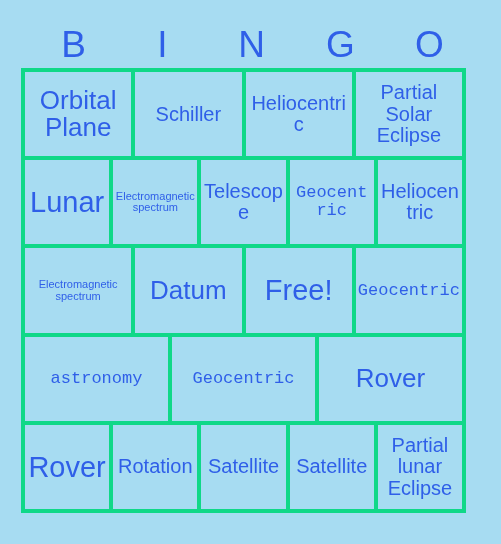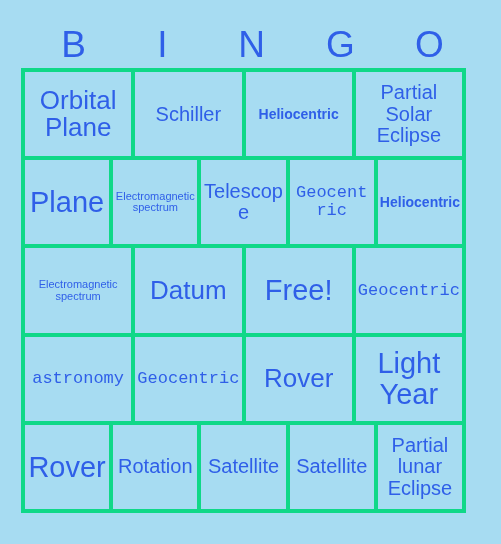--- a/index.html
+++ b/index.html
@@ -80,21 +80,21 @@
     padding: 0 2px;
     word-break: break-word;
     font-weight: 400;
   }
 
   
   .sz-xl  { font-size: 29px; }
   .sz-lg  { font-size: 26px; }
   .sz-md  { font-size: 20px; }
   .sz-sm  { font-size: 17px; font-family: Liberation Mono, monospace; }
-  .sz-xs  { font-size: 14px; font-weight: bold; }
+  .sz-xs  { font-size: 20px; }
   .sz-xxs { font-size: 11px; }
 </style>
 </head>
 <body>
 
 <div id="card">
 
   <div id="header">
       <div class="header-letter">B</div>
       <div class="header-letter">I</div>
@@ -113,21 +113,21 @@
         </div>
         <div class="bingo-cell">
           <span class="cell-text sz-xs">Heliocentric</span>
         </div>
         <div class="bingo-cell">
           <span class="cell-text sz-md">Partial Solar Eclipse</span>
         </div>
       </div>
       <div class="bingo-row">
         <div class="bingo-cell">
-          <span class="cell-text sz-xl">Plane</span>
+          <span class="cell-text sz-xl">Lunar</span>
         </div>
         <div class="bingo-cell">
           <span class="cell-text sz-xxs">Electromagnetic spectrum</span>
         </div>
         <div class="bingo-cell">
           <span class="cell-text sz-md">Telescope</span>
         </div>
         <div class="bingo-cell">
           <span class="cell-text sz-sm">Geocentric</span>
         </div>
@@ -152,23 +152,20 @@
       <div class="bingo-row">
         <div class="bingo-cell">
           <span class="cell-text sz-sm">astronomy</span>
         </div>
         <div class="bingo-cell">
           <span class="cell-text sz-sm">Geocentric</span>
         </div>
         <div class="bingo-cell">
           <span class="cell-text sz-lg">Rover</span>
         </div>
-        <div class="bingo-cell">
-          <span class="cell-text sz-xl">Light Year</span>
-        </div>
       </div>
       <div class="bingo-row">
         <div class="bingo-cell">
           <span class="cell-text sz-xl">Rover</span>
         </div>
         <div class="bingo-cell">
           <span class="cell-text sz-md">Rotation</span>
         </div>
         <div class="bingo-cell">
           <span class="cell-text sz-md">Satellite</span>

